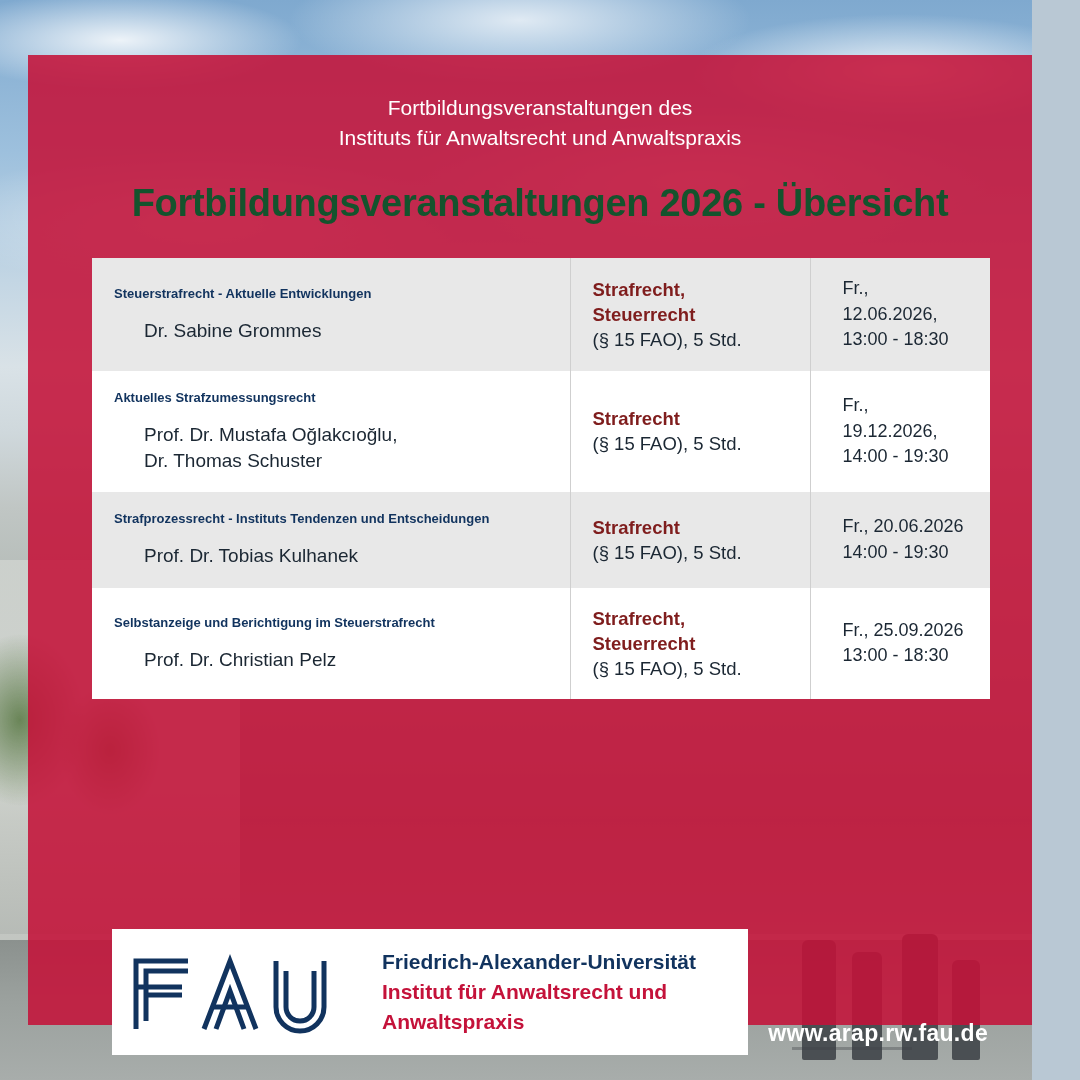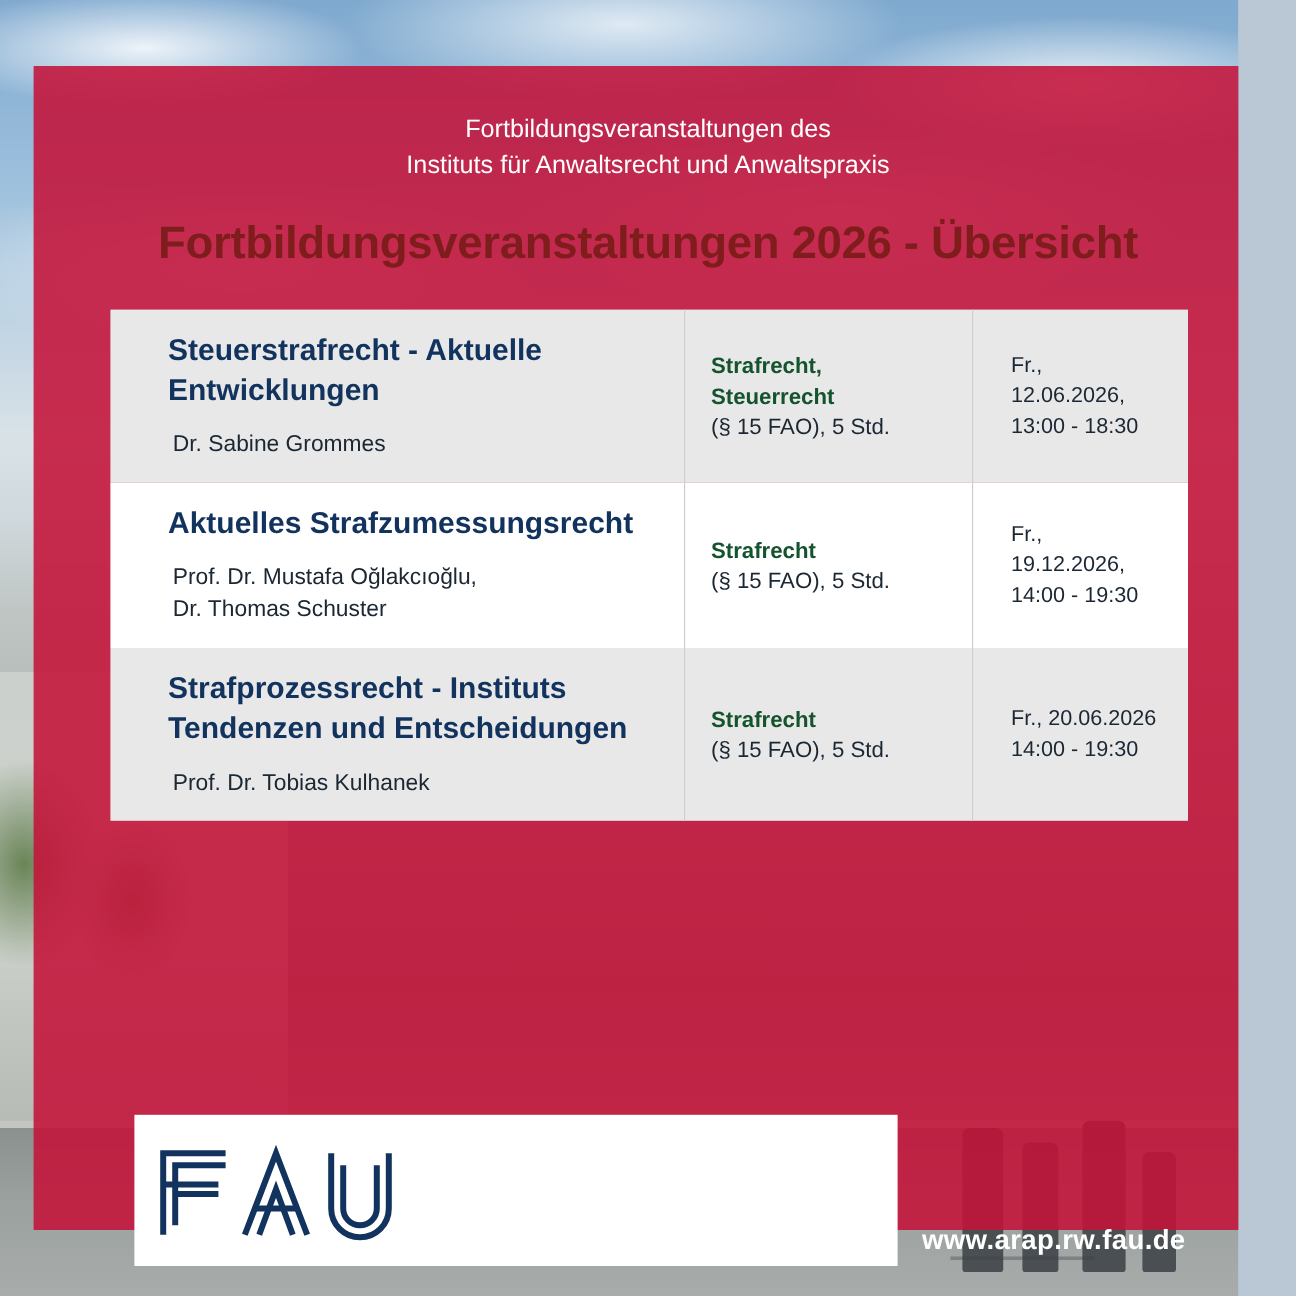--- a/index.html
+++ b/index.html
@@ -115,21 +115,21 @@
     text-align: center;
     padding-top: 38px;
   }
   .kicker {
     color: #ffffff;
     font-size: 21px;
     line-height: 1.45;
     font-weight: 400;
   }
   .title {
-    color: #7f1d1d;
+    color: #14532d;
     font-size: 38px;
     font-weight: bold;
     letter-spacing: -0.3px;
     margin-top: 28px;
   }
 
   
   .table {
     position: absolute;
     left: 64px;
@@ -147,33 +147,32 @@
   }
   .table td:last-child { border-right: none; padding-left: 32px; }
 
   .col-title { width: 478px; }
   .col-area  { width: 240px; }
   .col-date  { width: 180px; }
 
   .ev-title {
     color: #11335e;
     font-weight: bold;
-    font-size: 25px;
+    font-size: 13px;
     line-height: 1.32;
-    margin-left: 26px;
   }
   .ev-speaker {
     color: #1b2733;
     font-size: 19px;
     line-height: 1.38;
     padding-left: 30px;
     margin-top: 16px;
   }
   .area-main {
-    color: #14532d;
+    color: #7f1d1d;
     font-weight: bold;
     font-size: 18.5px;
     line-height: 1.36;
   }
   .area-sub {
     color: #1b2733;
     font-size: 18.5px;
     line-height: 1.36;
   }
   .date-line {
@@ -296,38 +295,57 @@
           </td>
           <td>
             <div class="area-main">Strafrecht</div>
             <div class="area-sub">(§ 15 FAO), 5 Std.</div>
           </td>
           <td>
             <div class="date-line">Fr., 20.06.2026</div>
             <div class="date-line">14:00 - 19:30</div>
           </td>
         </tr>
+        <tr class="even">
+          <td>
+            <div class="ev-title">Selbstanzeige und Berichtigung im Steuerstrafrecht</div>
+            <div class="ev-speaker">Prof. Dr. Christian Pelz</div>
+          </td>
+          <td>
+            <div class="area-main">Strafrecht, Steuerrecht</div>
+            <div class="area-sub">(§ 15 FAO), 5 Std.</div>
+          </td>
+          <td>
+            <div class="date-line">Fr., 25.09.2026</div>
+            <div class="date-line">13:00 - 18:30</div>
+          </td>
+        </tr>
       </tbody>
     </table>
 
     <div class="logo-box">
       <svg class="fau-mark" viewBox="0 0 240 86" aria-hidden="true">
         <g fill="none" stroke="#11335e" stroke-width="5">
 
           <path d="M10 80 V12 H62"></path>
           <path d="M20 72 V22 H62"></path>
           <path d="M20 46 H56"></path>
           <path d="M10 38 H56"></path>
 
           <path d="M78 80 L104 12 L130 80"></path>
           <path d="M90 80 L104 42 L118 80"></path>
           <path d="M88 58 H120"></path>
 
           <path d="M150 12 V58 a24 24 0 0 0 48 0 V12"></path>
           <path d="M160 22 V58 a14 14 0 0 0 28 0 V22"></path>
         </g>
       </svg>
+      <div class="logo-text">
+        <div class="logo-line1">Friedrich-Alexander-Universität</div>
+        <div class="logo-line2">Institut für Anwaltsrecht und</div>
+        <div class="logo-line3">Anwaltspraxis</div>
+      </div>
     </div>
 
     <div class="website">www.arap.rw.fau.de</div>
 
   </div>
 </div>
 
 </body></html>

